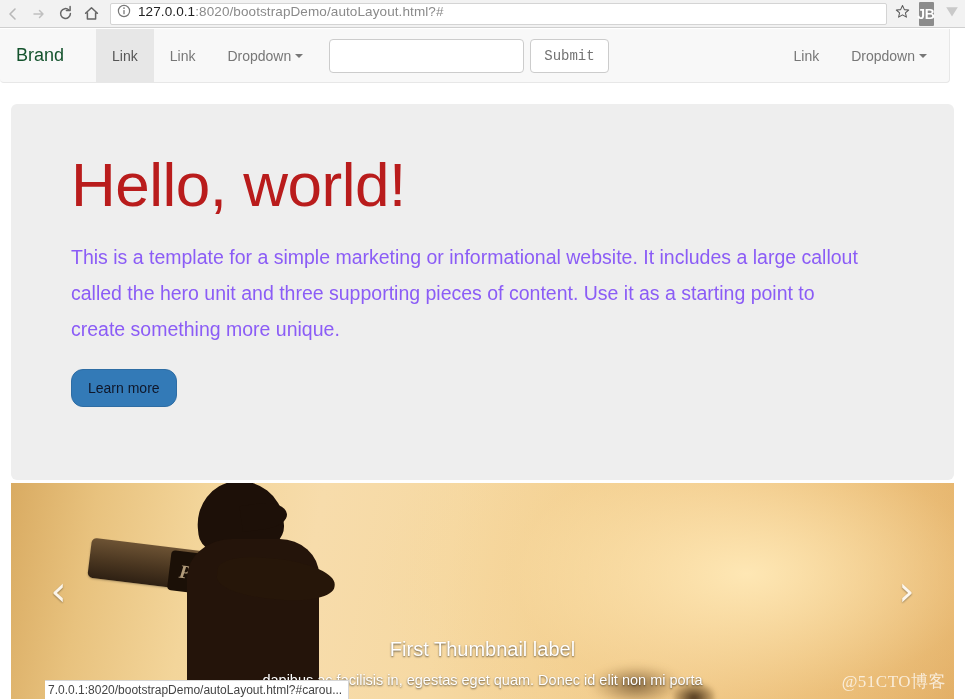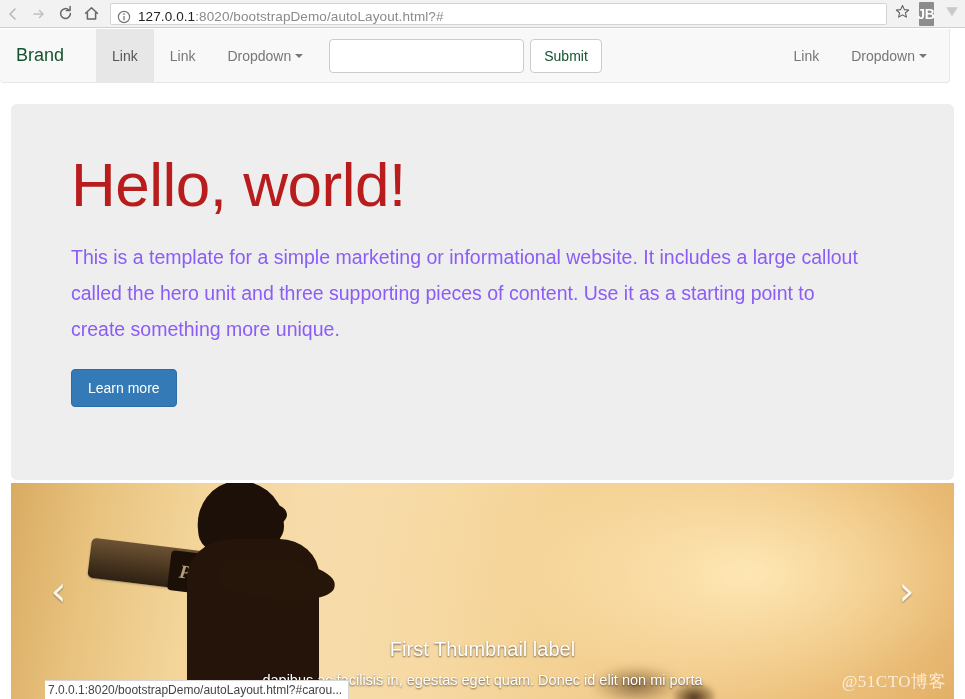--- a/index.html
+++ b/index.html
@@ -29,21 +29,21 @@
   .nav-btn svg { display: block; }
 
   #omnibox {
     flex: 1 1 auto;
     height: 22px;
     margin: 0 4px 0 6px;
     background: #ffffff;
     border: 1px solid #d4d4d4;
     border-radius: 2px;
     display: flex;
-    align-items: flex-end;
+    align-items: flex-start;
     padding: 0 6px;
     overflow: hidden;
   }
   #omnibox-info { flex: 0 0 auto; margin-right: 7px; display:flex; align-items:center; }
   #omnibox-url {
     font-size: 13.5px;
     color: #222222;
     white-space: nowrap;
     overflow: hidden;
     letter-spacing: 0.1px;
@@ -130,22 +130,22 @@
     color: #555555;
     font-family: "Liberation Sans", sans-serif;
   }
   #nav-submit {
     height: 34px;
     padding: 0 13px;
     border: 1px solid #cccccc;
     border-radius: 4px;
     background: #ffffff;
     font-size: 14px;
-    color: #14532d;
-    font-family: Liberation Sans, sans-serif;
+    color: #737373;
+    font-family: Liberation Mono, monospace;
     cursor: pointer;
   }
   #nav-right {
     margin-left: auto;
     display: flex; align-items: stretch;
     padding-right: 6px;
   }
 
   
   #jumbotron {
@@ -169,22 +169,22 @@
     line-height: 36px;
     color: #8b5cf6;
     margin: 0 0 22px 0;
     font-weight: 200;
     max-width: 800px;
   }
   #jumbo-btn {
     display: inline-block;
     background: #337ab7;
     border: 1px solid #2e6da4;
-    border-radius: 4px;
-    color: #ffffff;
+    border-radius: 12px;
+    color: #0f172a;
     font-size: 14px;
     padding: 10px 16px;
     text-decoration: none;
     cursor: pointer;
     font-family: "Liberation Sans", sans-serif;
   }
 
   
   #carousel {
     position: absolute;

